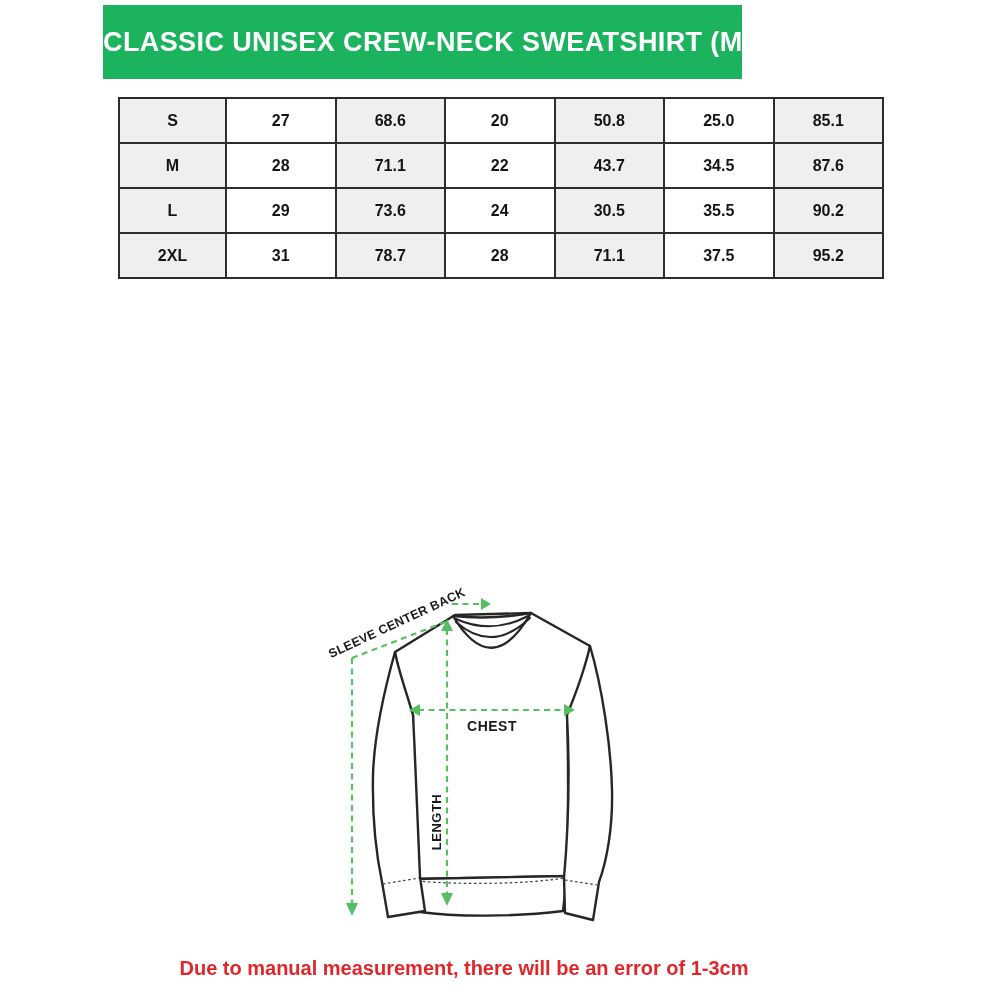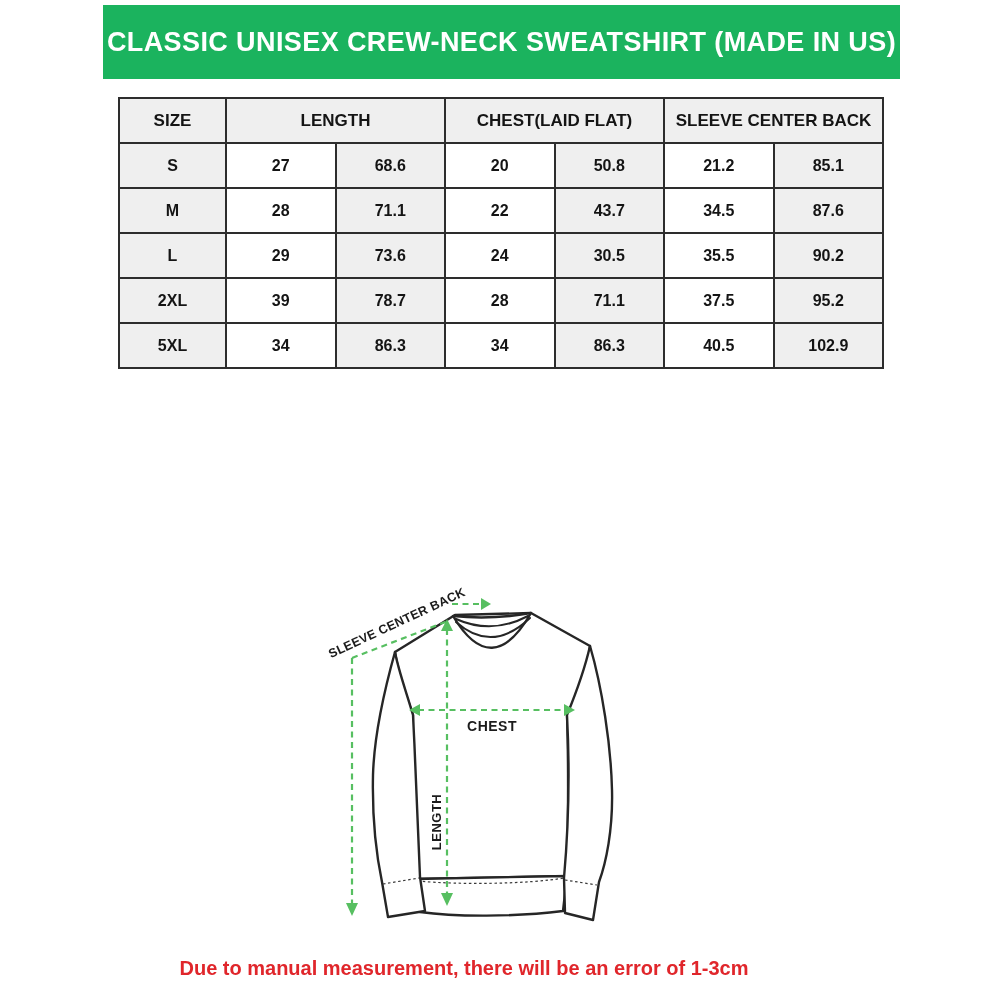--- a/index.html
+++ b/index.html
@@ -10,22 +10,22 @@
     --cell-shade:#efefef;
     --text-dark:#141414;
   }
   *{box-sizing:border-box;}
   html,body{margin:0;padding:0;}
   body{
     width:1000px;height:1000px;position:relative;background:#ffffff;
     font-family:"Liberation Sans", sans-serif;color:var(--text-dark);
   }
   .banner{
-    position:absolute;left:103px;top:5px;width:797px;height:74px;
-    background:var(--banner-green);display:flex;align-items:center;justify-content:center;
+    position:absolute;left:103px;top:5px;width:639px;height:74px;
+    background:var(--banner-green);display:flex;align-items:center;
   }
   .banner h1{
     margin:0;color:#ffffff;font-size:27px;font-weight:bold;letter-spacing:.4px;white-space:nowrap;
   }
   .table-wrap{position:absolute;left:118px;top:97px;}
   table{
     border-collapse:collapse;table-layout:fixed;width:764px;
   }
   th,td{
     border:2px solid var(--table-border);height:45px;padding:0;
@@ -60,35 +60,29 @@
     <colgroup>
       <col style="width:107px">
       <col style="width:109.5px">
         <col style="width:109.5px">
       <col style="width:109.5px">
         <col style="width:109.5px">
       <col style="width:109.5px">
         <col style="width:109.5px">
     </colgroup>
     <thead>
-      <tr>
-        <th class="shade">SIZE</th>
-        <th class="shade" colspan="2">LENGTH</th>
-        <th class="shade" colspan="2">CHEST(LAID FLAT)</th>
-        <th class="shade" colspan="2">SLEEVE CENTER BACK</th>
-      </tr>
     </thead>
     <tbody>
         <tr>
           <td class="shade">S</td>
           <td>27</td>
           <td class="shade">68.6</td>
           <td>20</td>
           <td class="shade">50.8</td>
-          <td>21.2</td>
+          <td>25.0</td>
           <td class="shade">85.1</td>
         </tr>
         <tr>
           <td class="shade">M</td>
           <td>28</td>
           <td class="shade">71.1</td>
           <td>22</td>
           <td class="shade">43.7</td>
           <td>34.5</td>
           <td class="shade">87.6</td>
@@ -97,35 +91,26 @@
           <td class="shade">L</td>
           <td>29</td>
           <td class="shade">73.6</td>
           <td>24</td>
           <td class="shade">30.5</td>
           <td>35.5</td>
           <td class="shade">90.2</td>
         </tr>
         <tr>
           <td class="shade">2XL</td>
-          <td>39</td>
+          <td>31</td>
           <td class="shade">78.7</td>
           <td>28</td>
           <td class="shade">71.1</td>
           <td>37.5</td>
           <td class="shade">95.2</td>
-        </tr>
-        <tr>
-          <td class="shade">5XL</td>
-          <td>34</td>
-          <td class="shade">86.3</td>
-          <td>34</td>
-          <td class="shade">86.3</td>
-          <td>40.5</td>
-          <td class="shade">102.9</td>
         </tr>
       </tbody>
   </table>
 </div>
 
 <svg class="diagram" width="400" height="370" viewBox="0 0 400 370" xmlns="http://www.w3.org/2000/svg">
 
   <g>
 
     <path class="garment" d="M95,77 L155,40 L231,38 L290,71

